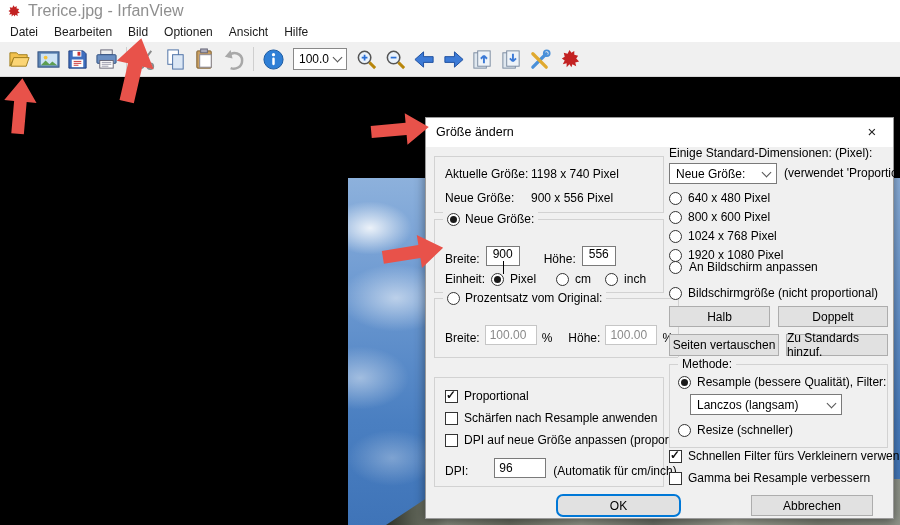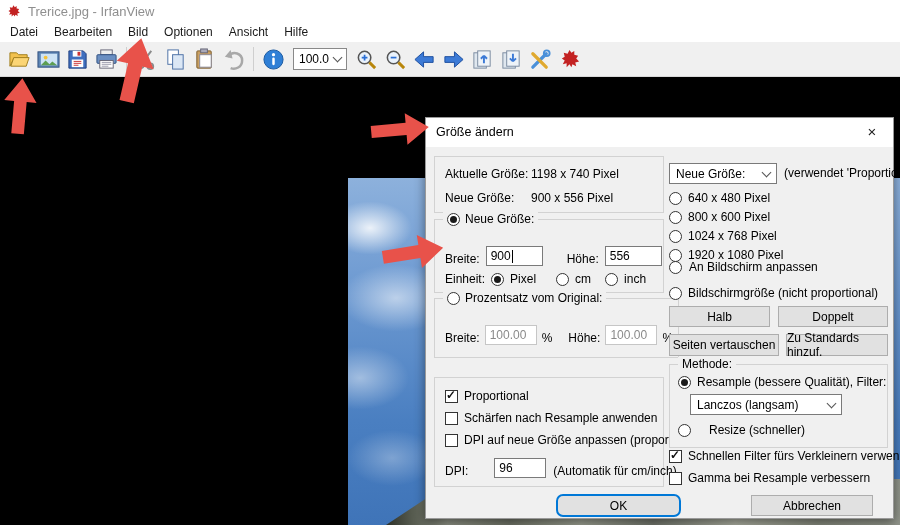--- a/index.html
+++ b/index.html
@@ -1,21 +1,21 @@
 <!DOCTYPE html>
 <html><head>
 <meta charset="utf-8">
 <style>
   html,body{margin:0;padding:0;}
   body{width:900px;height:525px;overflow:hidden;font-family:"Liberation Sans",sans-serif;font-size:12px;color:#000;background:#000;}
   #screen{position:relative;width:900px;height:525px;background:#000;}
 
   
   .titlebar{position:absolute;top:0;left:0;right:0;height:22px;background:#fff;display:flex;align-items:center;padding-left:6px;gap:7px;}
-  .titlebar .title-text{color:#8f8f8f;font-size:13px;}
+  .titlebar .title-text{color:#8f8f8f;font-size:16px;}
   .app-icon svg{width:15px;height:15px;display:block;}
   .menubar{position:absolute;top:22px;left:0;right:0;height:20px;background:#fff;display:flex;align-items:center;padding-left:2px;color:#1a1a1a;}
   .menu-item{padding:0 8px;line-height:20px;}
   .toolbar{position:absolute;top:42px;left:0;right:0;height:34px;background:#f0f0f0;border-bottom:1px solid #d8d8d8;display:flex;align-items:center;padding-left:5px;}
   .tbtn{width:29px;height:28px;display:flex;align-items:center;justify-content:center;flex:none;}
   .tbtn svg{width:23px;height:23px;display:block;}
   .tsep{width:1px;height:24px;background:#cfcfcf;margin:0 5px;flex:none;}
   .zoom-combo{width:54px;height:22px;background:#fff;border:1px solid #898989;display:flex;align-items:center;justify-content:space-between;padding:0 5px;margin:0 5px;flex:none;box-sizing:border-box;}
   .chev{width:6px;height:6px;border-right:1.4px solid #555;border-bottom:1.4px solid #555;transform:rotate(45deg);margin-top:-3px;flex:none;}
 
@@ -64,36 +64,36 @@
   .g-newsize{left:8px;top:101px;width:230px;height:74px;}
   .g-newsize .row-wh{left:10px;top:26px;gap:6px;}
   .g-newsize .row-unit{left:10px;top:52px;gap:6px;}
   .g-pct{left:8px;top:180px;width:245px;height:60px;}
   .g-pct .row-pct{left:10px;top:26px;gap:5px;}
   .g-opts{left:8px;top:259px;width:230px;height:110px;}
   .g-opts .cb1{left:10px;top:11px;gap:6px;}
   .g-opts .cb2{left:10px;top:33px;gap:6px;}
   .g-opts .cb3{left:10px;top:55px;gap:6px;}
   .g-opts .row-dpi{left:10px;top:80px;gap:7px;}
-  .w58{width:57px;}.w54{width:52px;}.w52{width:52px;}
+  .w58{width:34px;flex-direction:column;}.w54{width:52px;}.w52{width:52px;}
 
   
   .std-label{position:absolute;left:243px;top:28px;white-space:nowrap;}
   .std-dd{left:243px;top:45px;width:108px;}
   .std-hint{position:absolute;left:358px;top:48px;white-space:nowrap;}
   .std-opt{left:243px;gap:6px;}
   .o0{top:73px;}.o1{top:92px;}.o2{top:111px;}.o3{top:130px;}.o4{top:142px;gap:7px;}.o5{top:168px;}
   .b-halb{left:243px;top:188px;width:101px;}
   .b-doppelt{left:352px;top:188px;width:110px;}
   .b-seiten{left:243px;top:216px;width:110px;height:22px;}
   .b-standards{left:360px;top:216px;width:102px;height:22px;}
   .g-method{left:243px;top:246px;width:219px;height:84px;}
   .g-method .rm1{left:8px;top:10px;gap:6px;}
   .g-method .dd-filter{left:20px;top:29px;width:152px;}
-  .g-method .rm2{left:8px;top:58px;gap:18px;}
+  .g-method .rm2{left:8px;top:58px;gap:6px;}
   .cbr1{left:243px;top:331px;gap:6px;}
   .cbr2{left:243px;top:353px;gap:6px;}
   .b-ok{left:130px;top:376px;width:125px;border-radius:7px;}
   .b-cancel{left:325px;top:377px;width:122px;}
 
   
   .arrow{position:absolute;z-index:20;}
   .a-folder{left:2px;top:77px;width:36px;height:58px;transform:rotate(5deg);}
   .a-bild{left:113px;top:37px;width:42px;height:66px;transform:rotate(13deg);}
   .a-title{left:370px;top:112px;width:60px;height:35px;transform:rotate(-5deg);}
@@ -334,20 +334,21 @@
       <div class="row row-dpi">
         <span>DPI:</span>
         <span style="width:12px"></span>
         <div class="field w52">
           <span>96</span>
         </div>
         <span>(Automatik für cm/inch)</span>
       </div>
     </div>
 
+    <div class="std-label">Einige Standard-Dimensionen: (Pixel):</div>
     <div class="dd std-dd">
       <span>Neue Größe:</span>
       <span class="chev"></span>
     </div>
     <div class="std-hint">(verwendet 'Proportional')</div>
 
     <div class="row std-opt o0">
       <span class="radio"></span>
       <span>640 x 480 Pixel</span>
     </div>

